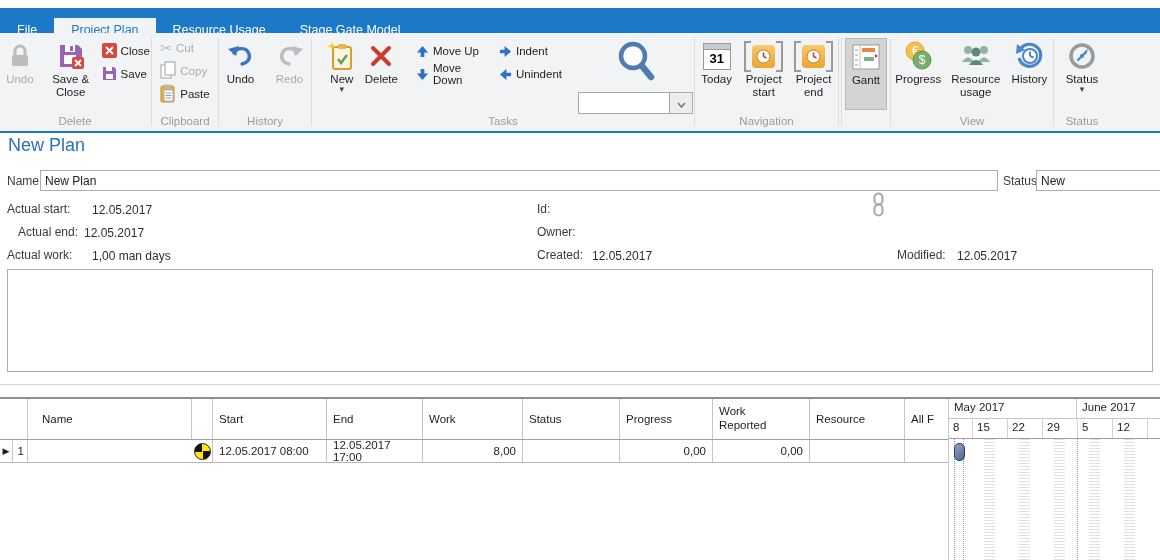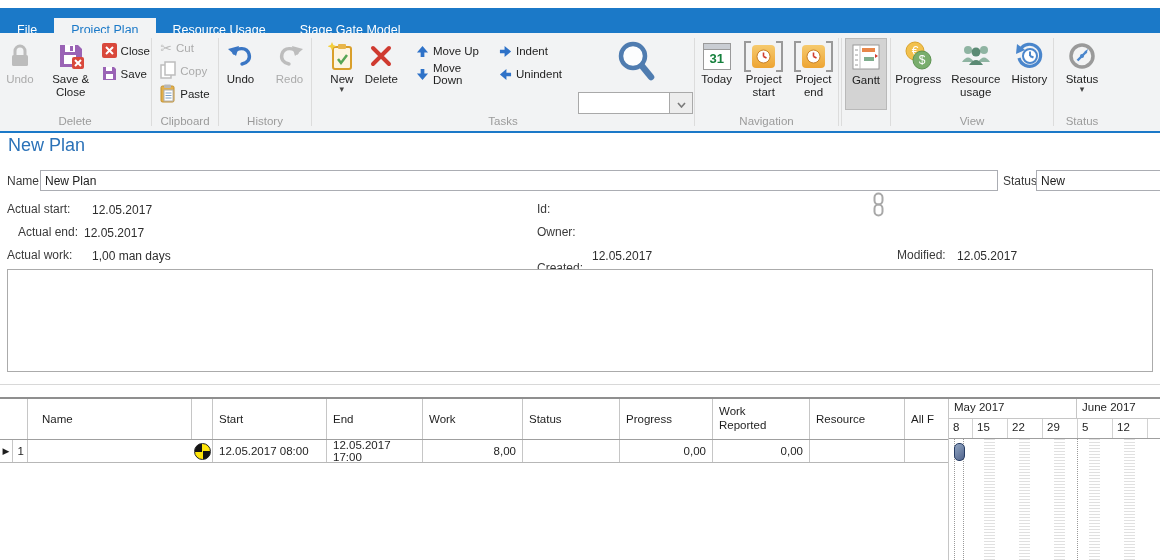--- a/index.html
+++ b/index.html
@@ -29,21 +29,21 @@
   .caret{font-size:9px;color:#444;line-height:7px;}
   .arrow-up,.arrow-down,.arrow-right,.arrow-left{display:inline-block;width:13px;height:13px;}
   .arrow-down{transform:rotate(180deg);} .arrow-right{transform:rotate(90deg);} .arrow-left{transform:rotate(-90deg);}
   .searchcol{display:flex;flex-direction:column;align-items:center;margin-left:16px;}
   .combo{margin-top:4px;width:113px;height:20px;border:1px solid #a9a9a9;background:#fff;display:flex;}
   .combo input{flex:1;border:0;outline:none;min-width:0;font:12px "Liberation Sans",sans-serif;padding:0 3px;}
   .combo .cbtn{width:22px;background:#ededed;border-left:1px solid #a9a9a9;display:flex;align-items:center;justify-content:center;}
   
   .cal{width:26px;height:25px;background:#fff;border:1px solid #9a9a9a;position:relative;}
   .cal .band{height:5px;background:#c9cdd3;border-bottom:1px solid #9a9a9a;}
-  .cal .num{font-size:13px;font-weight:bold;color:#15803d;text-align:center;line-height:18px;}
+  .cal .num{font-size:13px;font-weight:bold;color:#000000;text-align:center;line-height:18px;}
   .brk{display:flex;align-items:center;}
   .brk .bl{width:5px;height:27px;border:2px solid #9a9a9a;border-right:0;}
   .brk .br{width:5px;height:27px;border:2px solid #9a9a9a;border-left:0;}
   .clocktile{width:23px;height:23px;border-radius:4px;background:linear-gradient(180deg,#f6ca6e,#eda432);
              display:flex;align-items:center;justify-content:center;margin:0 1px;}
   
   .content{position:absolute;left:0;top:133px;width:1160px;height:427px;background:#fff;}
   .pagetitle{position:absolute;left:8px;top:2px;font-size:18px;color:#2b72b8;}
   .flabel{position:absolute;font-size:12px;color:#3a3a3a;}
   .fvalue{position:absolute;font-size:12px;color:#2e2e2e;}
@@ -436,21 +436,21 @@
           <rect x="2.5" y="12.5" width="8" height="11" rx="4" fill="none" stroke="#a8a8a8" stroke-width="2"></rect>
         </svg>
     </span>
 
     <span class="flabel" style="left:18px;top:92px">Actual end:</span>
     <span class="fvalue" style="left:84px;top:93px">12.05.2017</span>
     <span class="flabel" style="left:537px;top:92px">Owner:</span>
 
     <span class="flabel" style="left:7px;top:115px">Actual work:</span>
     <span class="fvalue" style="left:92px;top:116px">1,00 man days</span>
-    <span class="flabel" style="left:537px;top:128px">Created:</span>
+    <span class="flabel" style="left:537px;top:115px">Created:</span>
     <span class="fvalue" style="left:592px;top:116px">12.05.2017</span>
     <span class="flabel" style="left:897px;top:115px">Modified:</span>
     <span class="fvalue" style="left:957px;top:116px">12.05.2017</span>
 
     <div class="descbox"></div>
     <div class="hdivider"></div>
 
     <div class="gridarea">
       <div class="lpanel">
         <div class="hrow">

